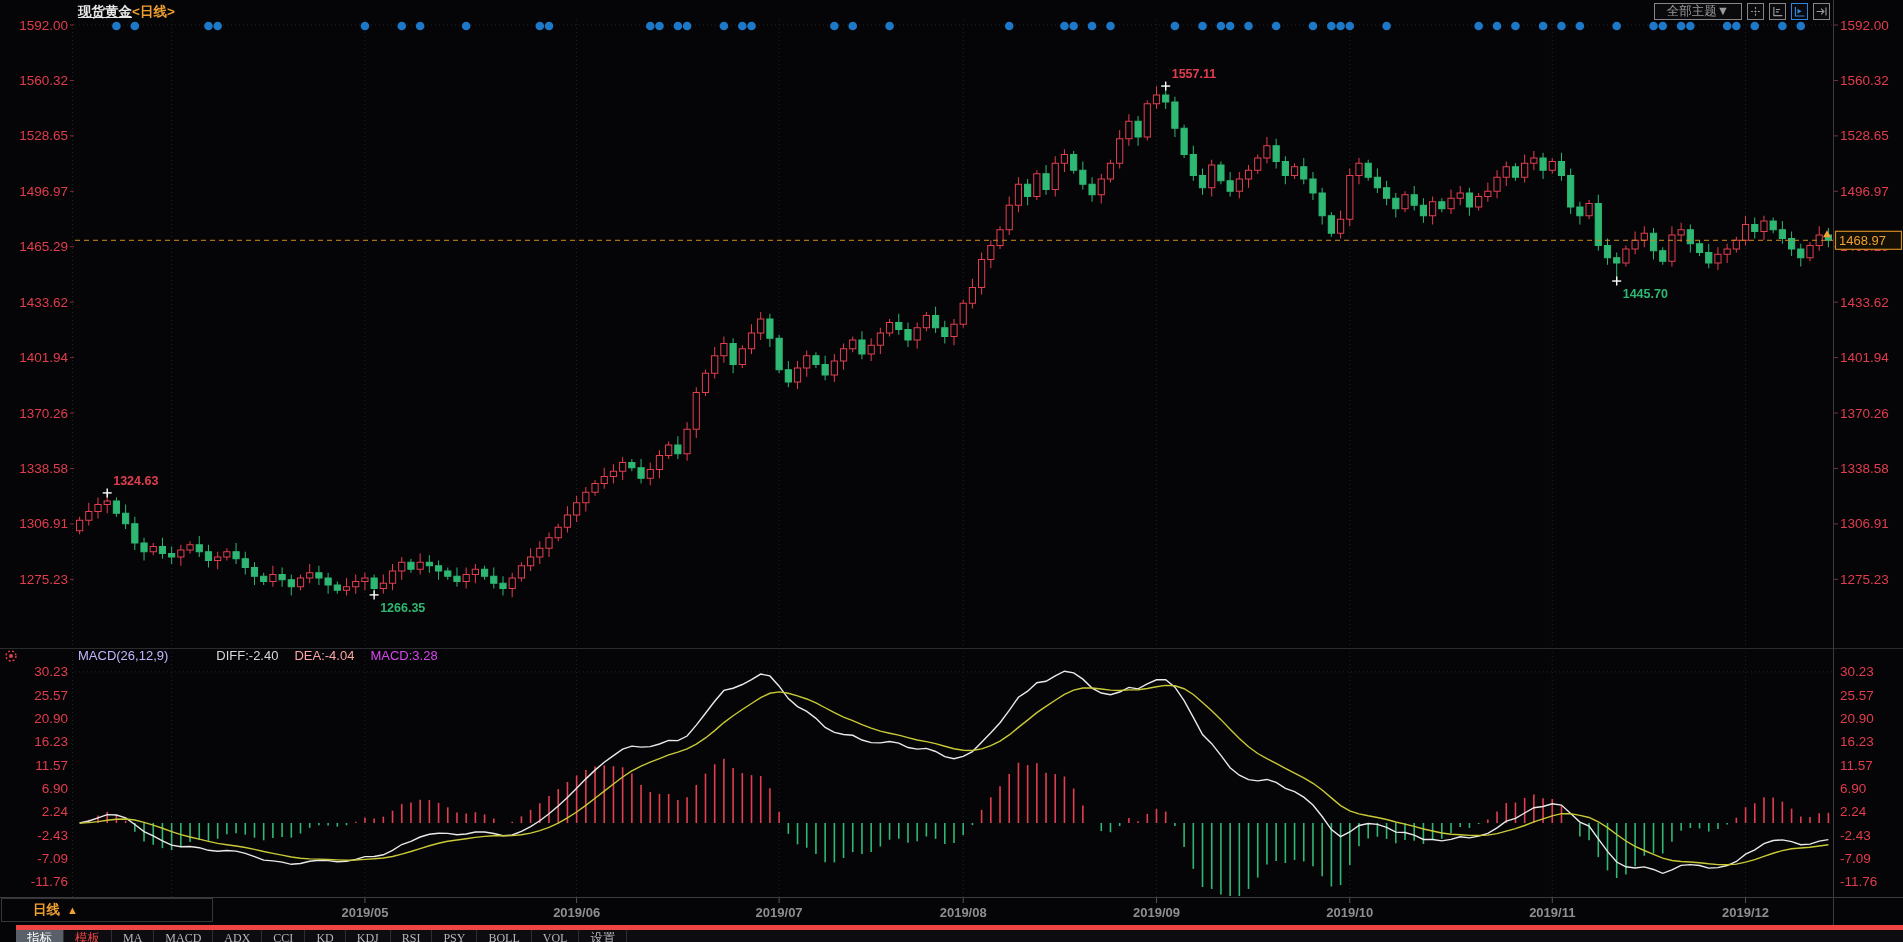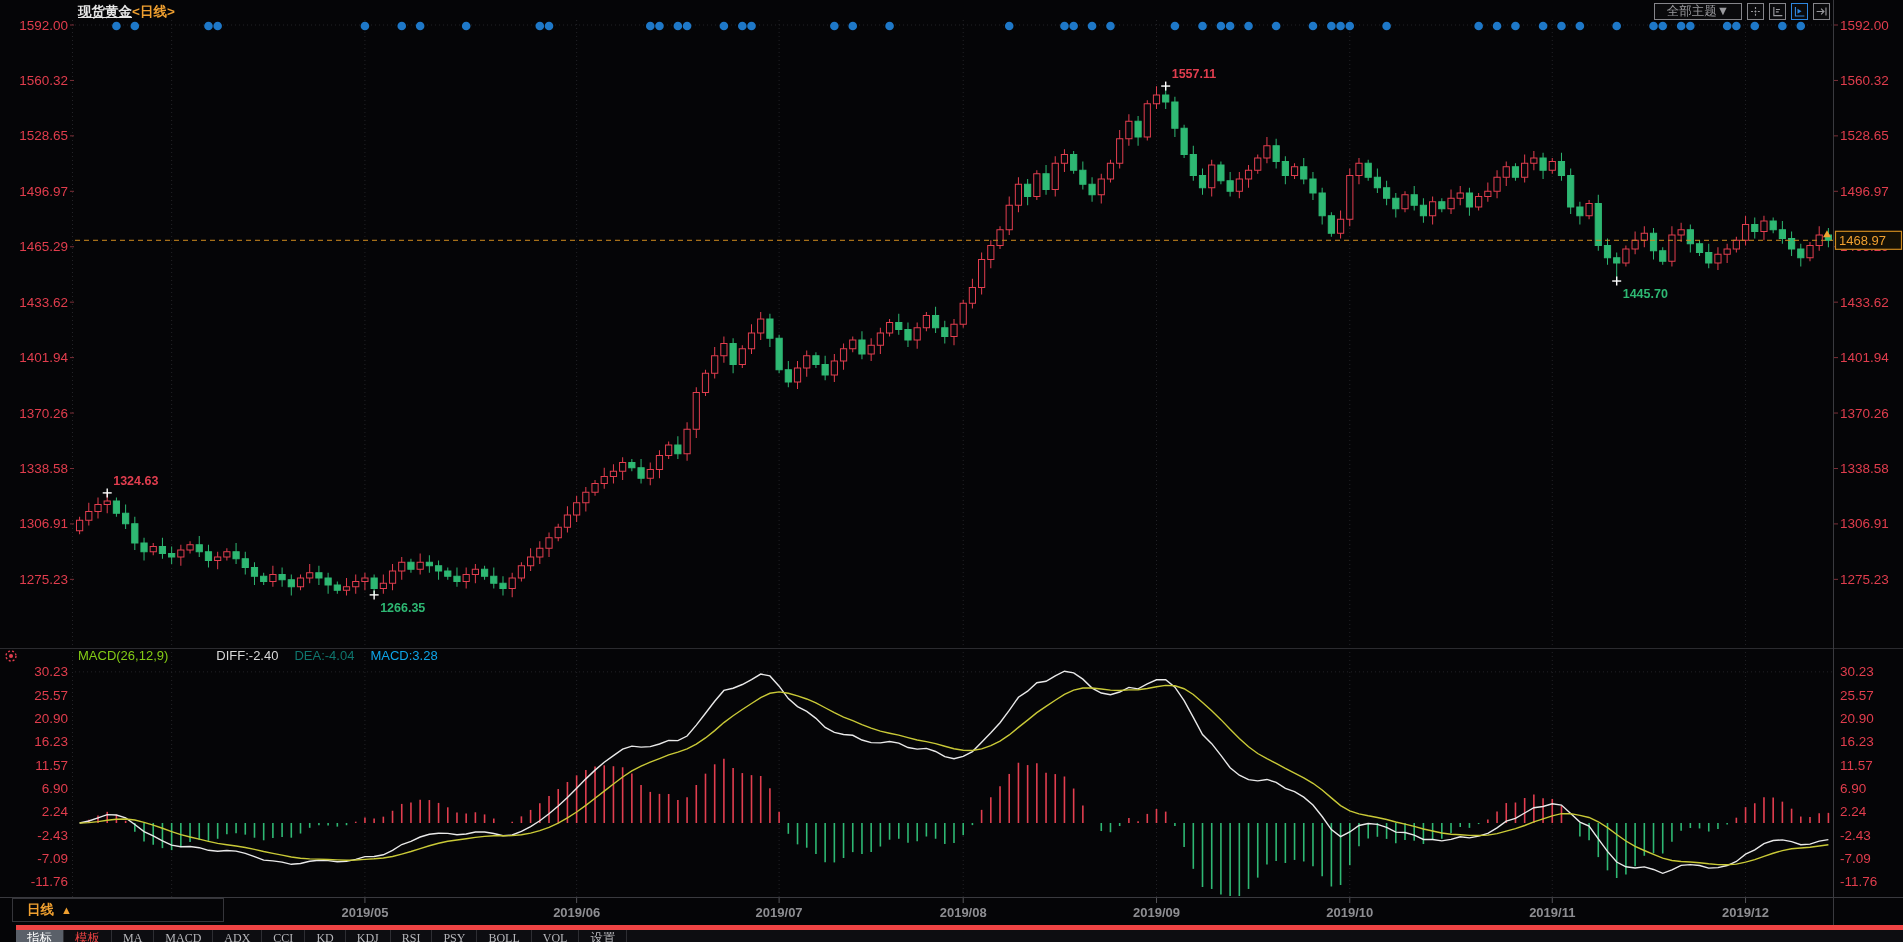--- a/index.html
+++ b/index.html
@@ -15,22 +15,22 @@
   #theme-dd{height:15px;line-height:15px;border:1px solid #85858a;color:#9a9a9e;font-size:12.5px;
             padding:0 12px;background:#0a0a0c;cursor:pointer;}
   .icon-btn{width:15px;height:15px;border:1px solid #85858a;background:#0a0a0c;display:flex;
             align-items:center;justify-content:center;cursor:pointer;}
   .icon-btn.active{border-color:#2e86de;}
   
   #macd-header{position:absolute;left:78px;top:648px;font-size:13px;z-index:5;white-space:nowrap;}
   #macd-header span{margin-right:16px;}
   #macd-settings{position:absolute;left:4px;top:649px;z-index:5;cursor:pointer;}
   
-  #period-cell{position:absolute;left:12px;top:898px;width:212px;height:24px;border:1px solid #35353a;
-               display:flex;align-items:center;gap:7px;padding-left:14px;box-sizing:border-box;
+  #period-cell{position:absolute;left:1px;top:898px;width:212px;height:24px;border:1px solid #35353a;
+               display:flex;align-items:center;gap:7px;padding-left:31px;box-sizing:border-box;
                font-size:13.5px;font-weight:bold;color:#f0a030;z-index:5;background:#050507;cursor:pointer;}
   #period-cell .arr{font-size:11px;}
   
   #bottom-toolbar{position:absolute;left:16px;bottom:0;width:100%;height:17px;background:#0d0d11;
                   border-top:5px solid #ef4444;display:flex;align-items:stretch;z-index:5;
                   font-size:12.5px;line-height:16px;box-sizing:border-box;}
   .tb-item{padding:0 11px;border-right:1px solid #2e2e33;color:#b6b6ba;cursor:pointer;}
   .tb-item.mono{font-family:Liberation Serif, serif;font-size:12px;}
   .tb-item.selected{background:#5a6069;color:#ffffff;}
   .tb-item.accent{color:#ef4444;}
@@ -837,21 +837,21 @@
       </div>
   </div>
 
   <span id="macd-settings">
     <svg width="14" height="14" viewBox="0 0 14 14">
       <circle cx="7" cy="7" r="5" fill="none" stroke="#e23e4f" stroke-width="1.4" stroke-dasharray="2,2"></circle>
       <circle cx="7" cy="7" r="2" fill="#e23e4f"></circle>
     </svg>
   </span>
   <div id="macd-header">
-    <span id="mh-formula" style="color: #84cc16;">MACD(26,12,9)</span><span id="mh-diff" style="color: rgb(216, 216, 216); margin-left: 32px;">DIFF:-2.40</span><span id="mh-dea" style="color: #0f766e;">DEA:-4.04</span><span id="mh-macd" style="color: #0ea5e9;">MACD:3.28</span>
+    <span id="mh-formula" style="color: #c4b5fd;">MACD(26,12,9)</span><span id="mh-diff" style="color: rgb(216, 216, 216); margin-left: 32px;">DIFF:-2.40</span><span id="mh-dea" style="color: #fca5a5;">DEA:-4.04</span><span id="mh-macd" style="color: #d946ef;">MACD:3.28</span>
   </div>
 
   <div id="period-cell">
     <span>日线</span>
     <span class="arr">▲</span>
   </div>
 
   <div id="bottom-toolbar">
       <div class="tb-item selected">指标</div>
       <div class="tb-item accent">模板</div>

